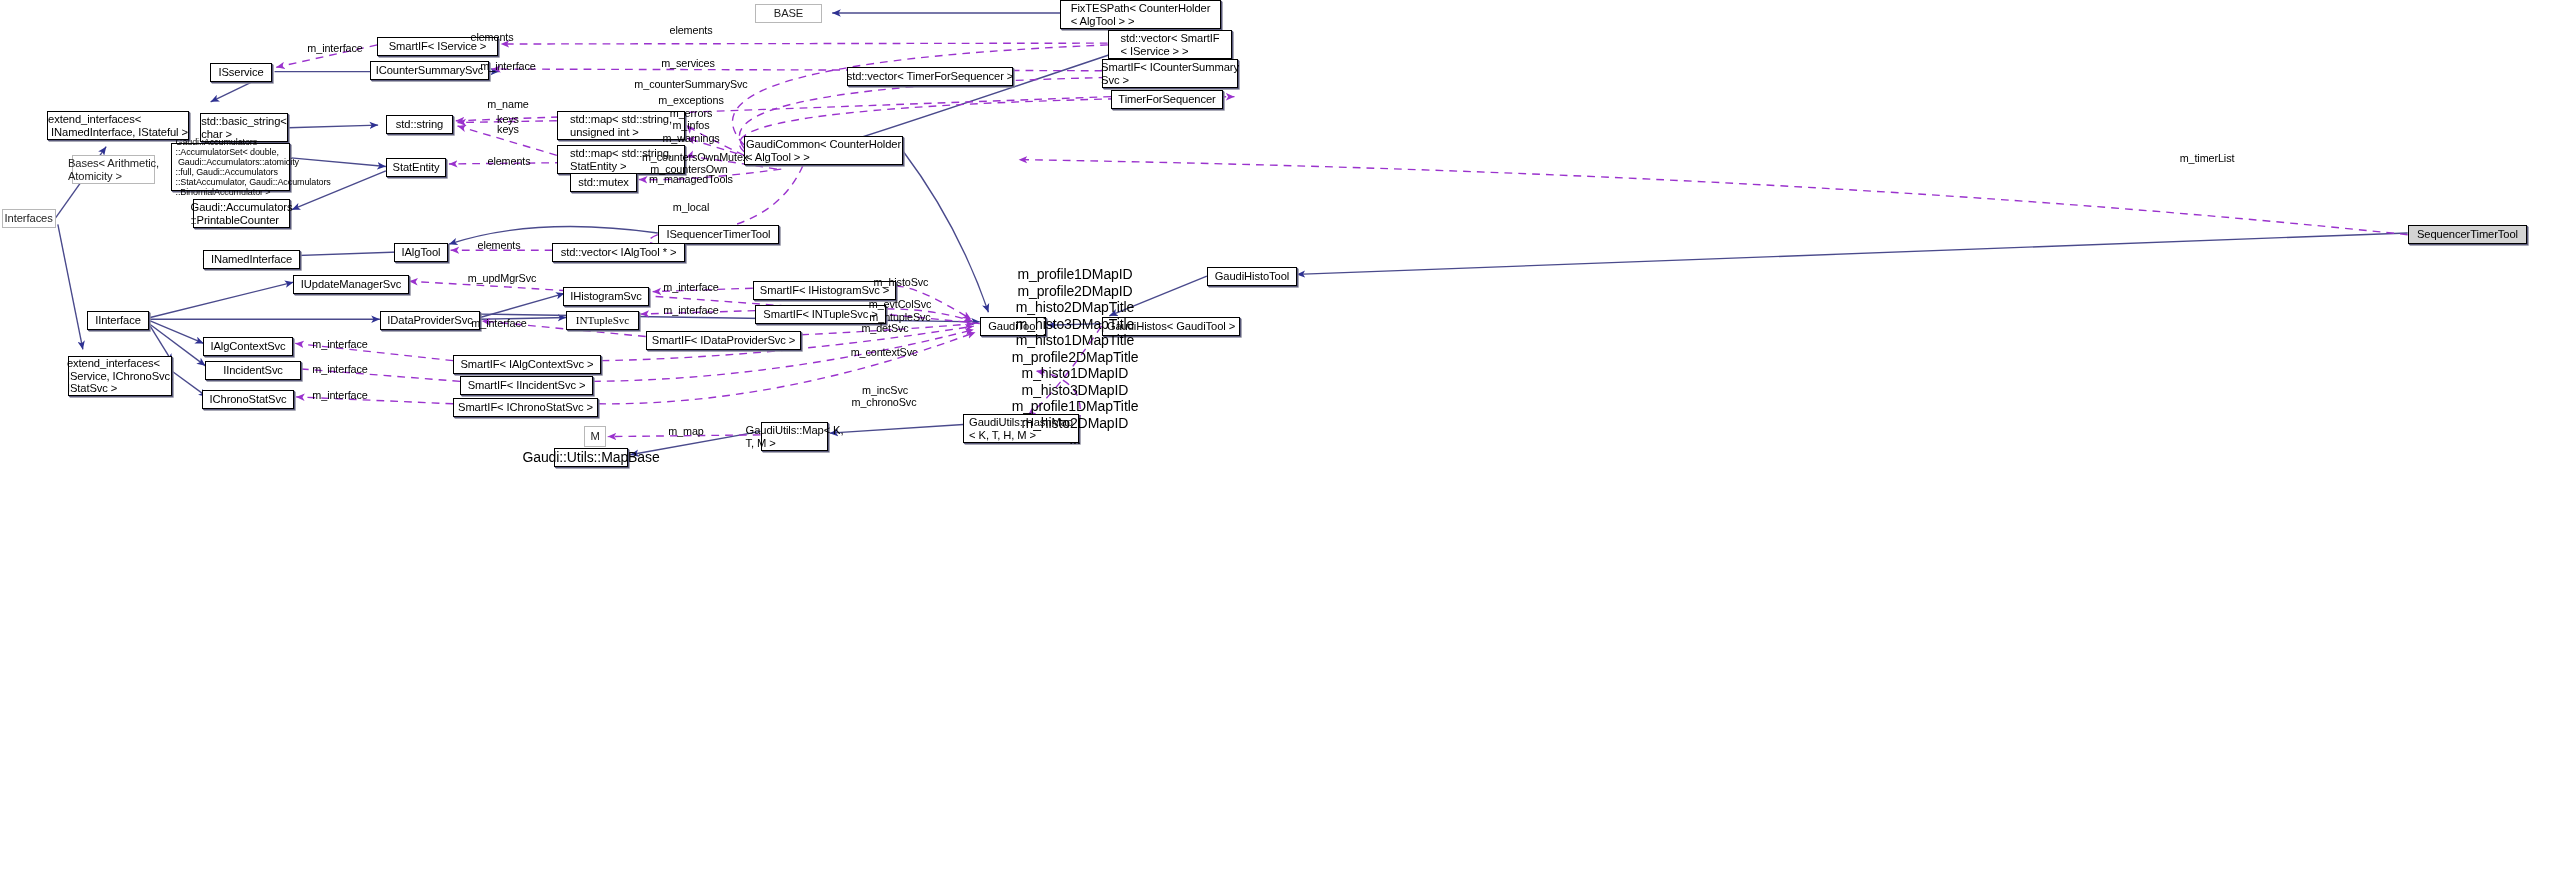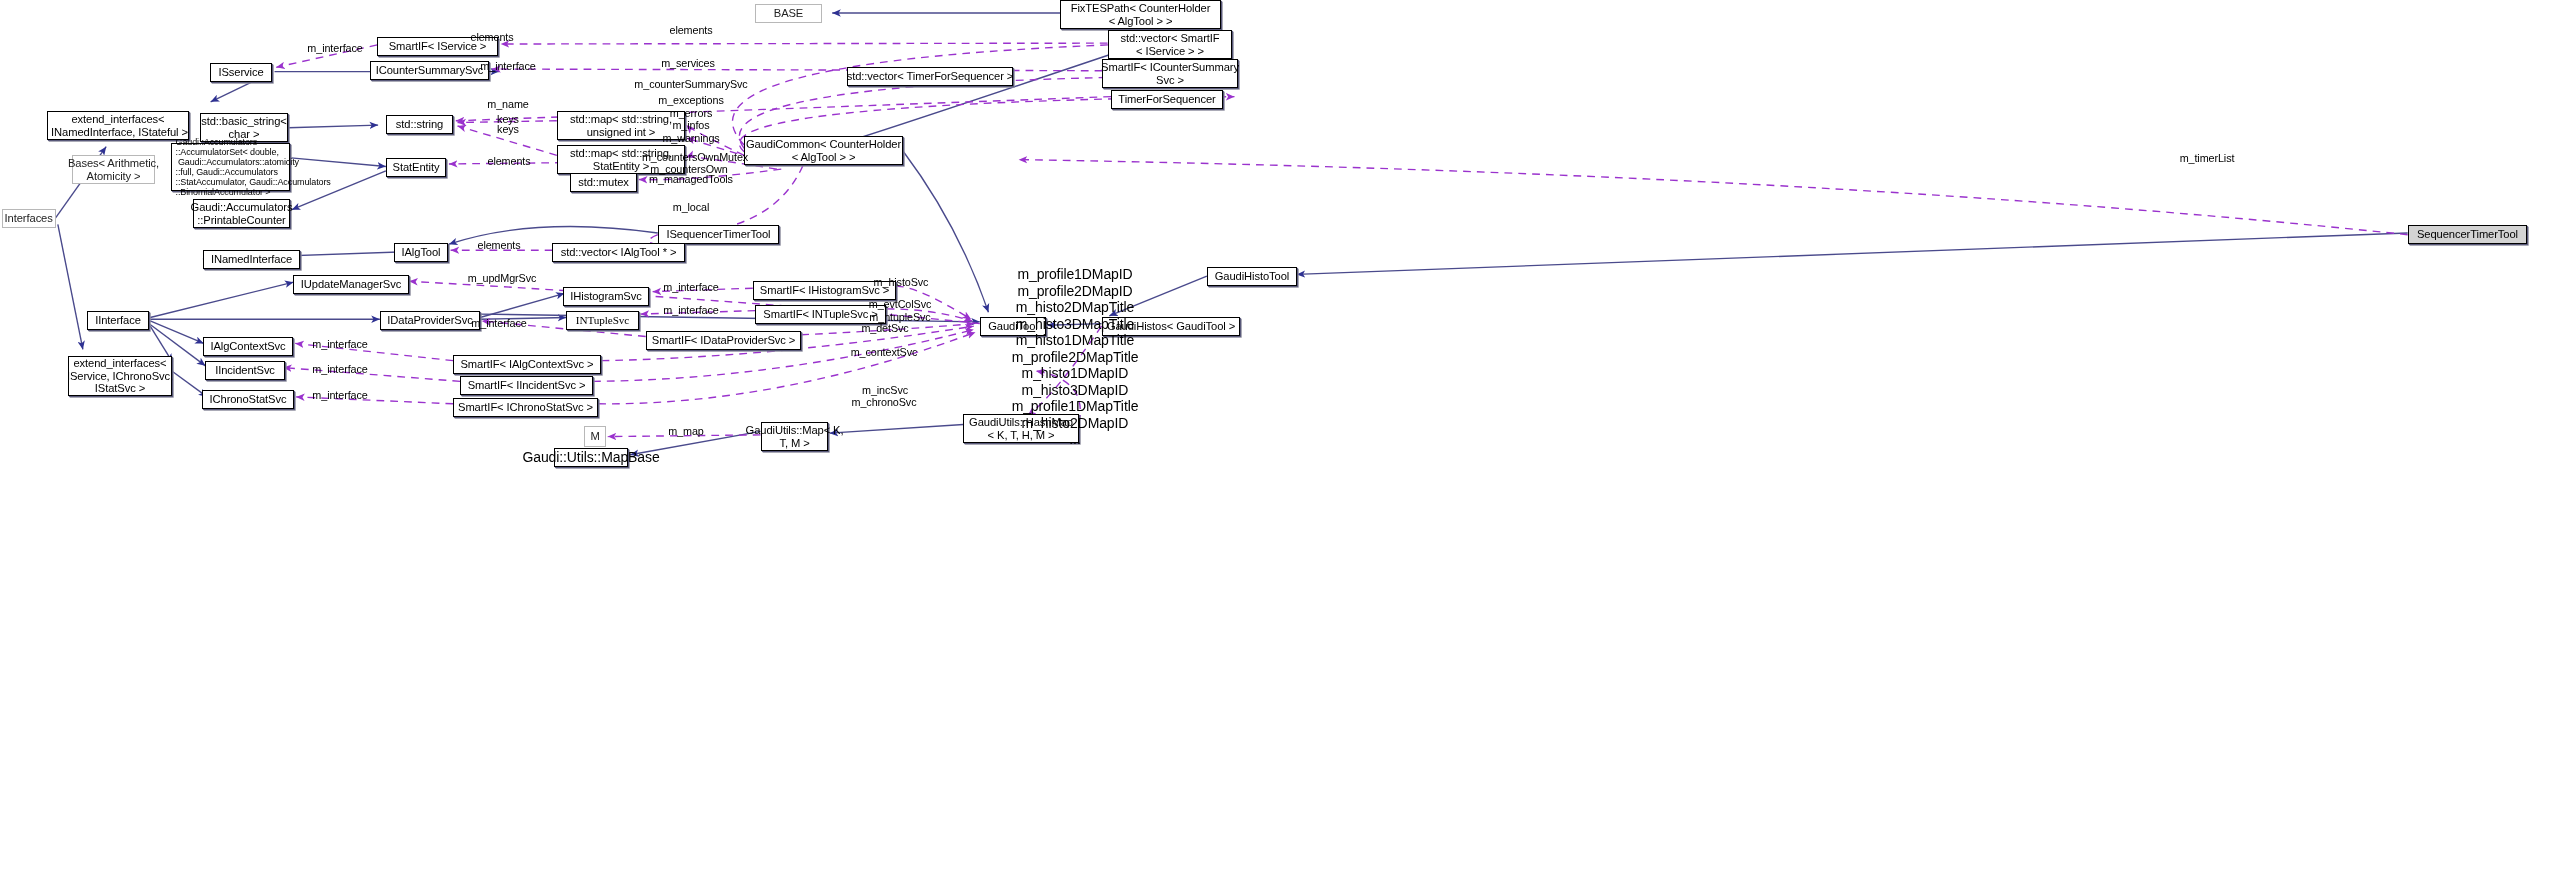--- a/index.html
+++ b/index.html
@@ -22,21 +22,20 @@
     width: 2576px;
     height: 887px;
     pointer-events: none;
   }
   .node {
     position: absolute;
     box-sizing: border-box;
     display: flex;
     align-items: center;
     justify-content: center;
-    text-align: center;
     background: #ffffff;
     border: 0.9px solid #000000;
     color: #000000;
     font-size: 11.2px;
     line-height: 1.12;
     letter-spacing: -0.1px;
     white-space: pre;
     z-index: 5;
   }
   
@@ -205,21 +204,21 @@
   <div class="node solid" style="left:563px;top:287px;width:86px;height:19px;">IHistogramSvc</div>
   <div class="node solid" style="left:1102px;top:317px;width:138px;height:19px;">GaudiHistos&lt; GaudiTool &gt;</div>
   <div class="node solid" style="left:87px;top:311px;width:62px;height:19px;">IInterface</div>
   <div class="node solid" style="left:380px;top:311px;width:100px;height:19px;">IDataProviderSvc</div>
   <div class="node solid" style="left:755px;top:305px;width:131px;height:19px;">SmartIF&lt; INTupleSvc &gt;</div>
   <div class="node solid" style="left:566px;top:311px;width:73px;height:19px;font-family:Liberation Serif, serif;">INTupleSvc</div>
   <div class="node solid" style="left:980px;top:317px;width:66px;height:19px;">GaudiTool</div>
   <div class="node solid" style="left:646px;top:331px;width:155px;height:19px;">SmartIF&lt; IDataProviderSvc &gt;</div>
   <div class="node solid" style="left:203px;top:337px;width:90px;height:19px;">IAlgContextSvc</div>
   <div class="node solid" style="left:453px;top:355px;width:148px;height:19px;">SmartIF&lt; IAlgContextSvc &gt;</div>
-  <div class="node solid" style="left:205px;top:361px;width:80px;height:19px;">IIncidentSvc</div>
+  <div class="node solid" style="left:205px;top:361px;width:96px;height:19px;">IIncidentSvc</div>
   <div class="node solid" style="left:68px;top:356px;width:104px;height:40px;">extend_interfaces&lt;
 IService, IChronoSvc,
 IStatSvc &gt;</div>
   <div class="node solid" style="left:460px;top:376px;width:133px;height:19px;">SmartIF&lt; IIncidentSvc &gt;</div>
   <div class="node solid" style="left:202px;top:390px;width:92px;height:19px;">IChronoStatSvc</div>
   <div class="node solid" style="left:453px;top:398px;width:145px;height:19px;">SmartIF&lt; IChronoStatSvc &gt;</div>
   <div class="node solid" style="left:963px;top:414px;width:116px;height:29px;">GaudiUtils::HashMap
 &lt; K, T, H, M &gt;</div>
   <div class="node faint" style="left:584px;top:426px;width:22.4px;height:21px;">M</div>
   <div class="node solid" style="left:761px;top:422px;width:67px;height:29px;">GaudiUtils::Map&lt; K,

